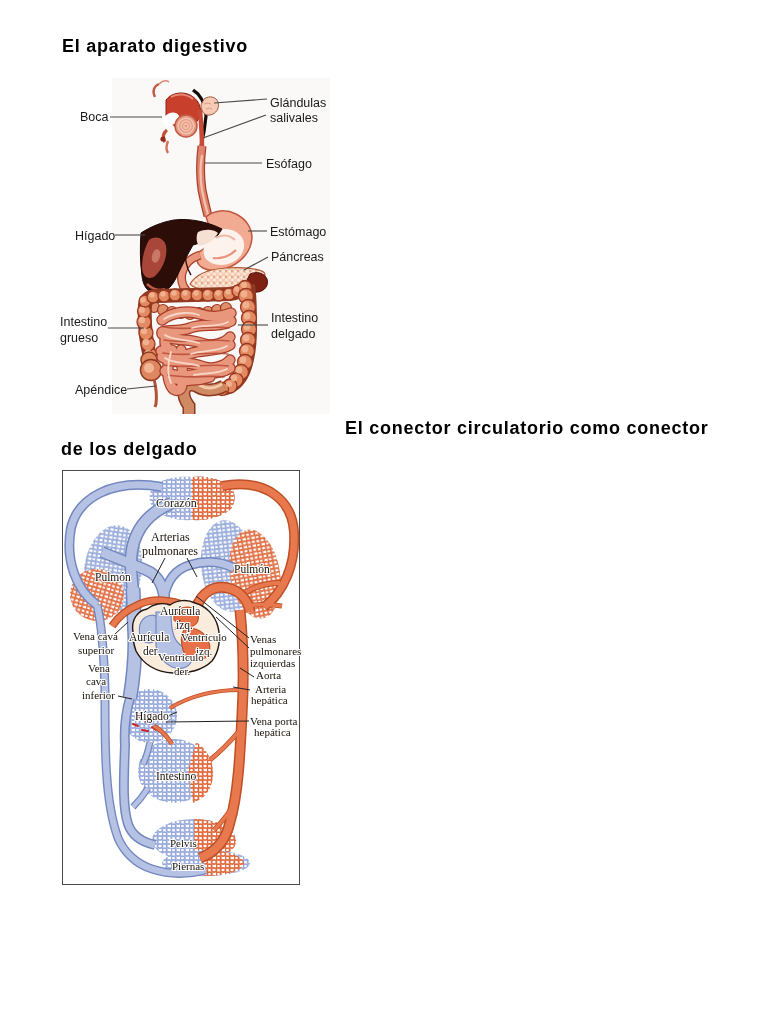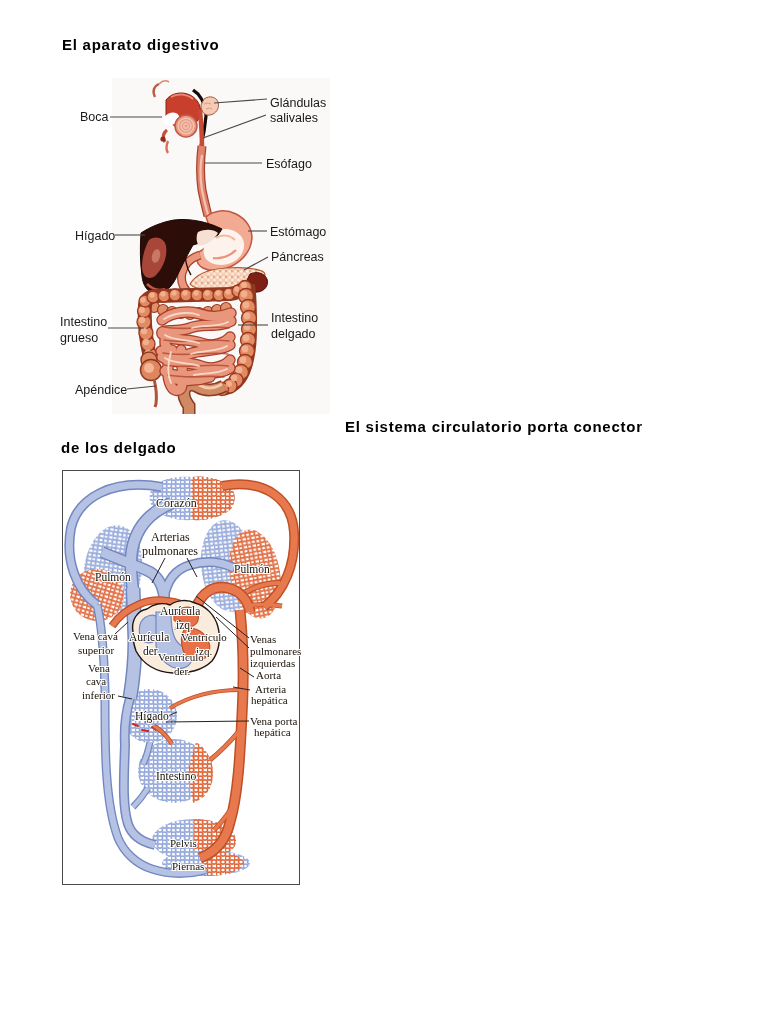--- a/index.html
+++ b/index.html
@@ -1,24 +1,24 @@
 <!DOCTYPE html>
 <html><head>
 <meta charset="utf-8">
 <style>
   html,body{margin:0;padding:0;background:#ffffff;}
   body{width:768px;height:1024px;position:relative;font-family:"Liberation Sans",sans-serif;overflow:hidden;}
-  .h1{position:absolute;font-weight:bold;font-size:15px;color:#000;letter-spacing:0.75px;text-align:right;}
+  .h1{position:absolute;font-weight:bold;font-size:18px;color:#000;letter-spacing:0.75px;text-align:right;}
   #page{position:absolute;left:0;top:0;}
   #circbox{position:absolute;left:62px;top:470px;width:236px;height:413px;border:1.5px solid #4a4a4a;}
 </style>
 </head>
 <body>
 <div class="h1" style="left:62px;top:36px;">El aparato digestivo</div>
-<div class="h1" style="left:345px;top:418px;">El sistema circulatorio porta conector</div>
+<div class="h1" style="left:345px;top:418px;">El conector circulatorio como conector</div>
 <div class="h1" style="left:61px;top:439px;">de los delgado</div>
 <div id="circbox"></div>
 <svg id="page" width="768" height="1024" viewBox="0 0 768 1024">
 <rect x="112" y="78" width="218" height="336" fill="#fbf9f7"></rect>
 <defs>
 <pattern id="speck" width="6" height="6" patternUnits="userSpaceOnUse">
 <rect width="6" height="6" fill="#f4cdb4"></rect>
 <circle cx="1.5" cy="1.5" r="1.2" fill="#fdf0e6"></circle>
 <circle cx="4.5" cy="4" r="1.3" fill="#fdeadd"></circle>
 <circle cx="4" cy="1" r="0.8" fill="#cc7e58"></circle>

